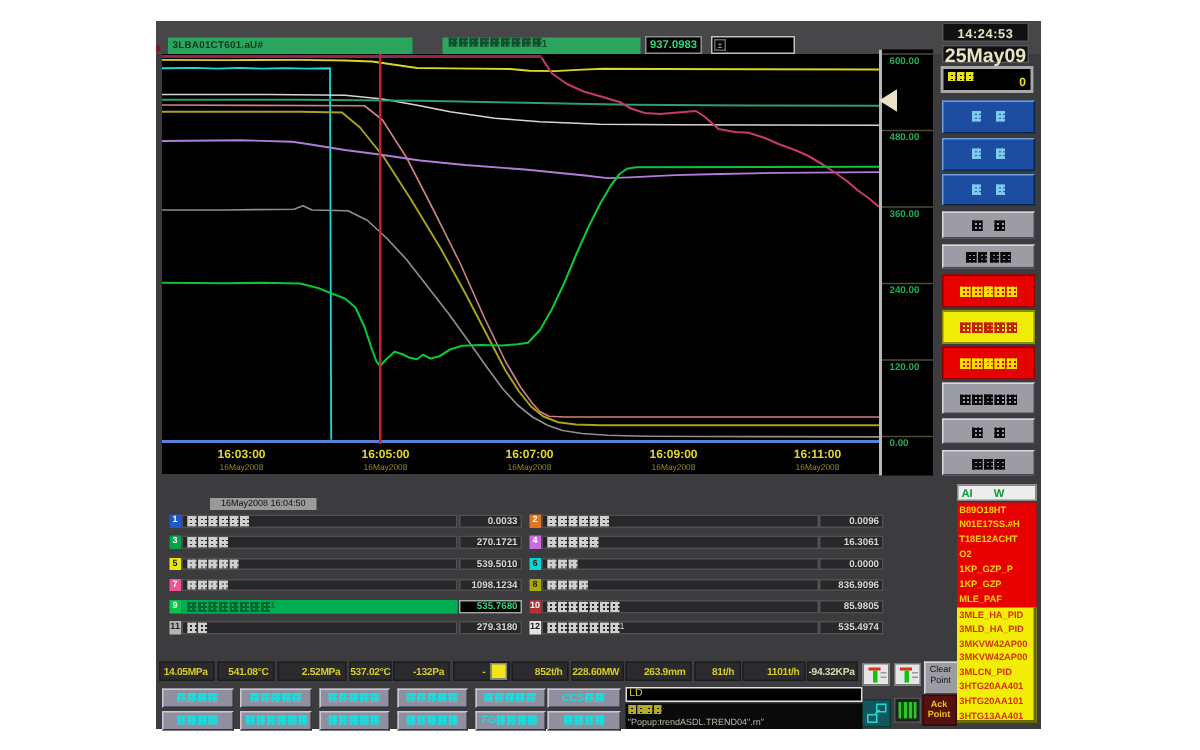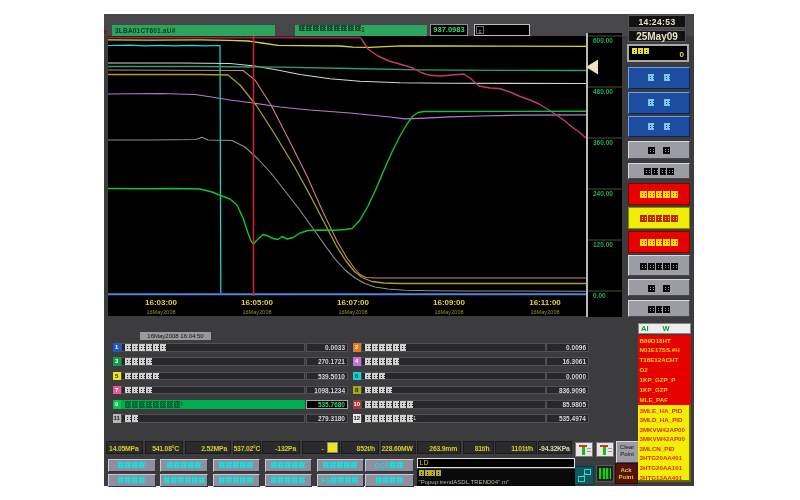--- a/index.html
+++ b/index.html
@@ -150,21 +150,21 @@
 <div class="btn" style="left:160.5px;top:445px;width:47.5px;height:12.5px;padding-top:1.5px"><i class="c c6"></i><i class="c c6"></i><i class="c c6"></i><i class="c c6"></i><i class="c c6"></i></div>
 <div class="btn" style="left:212.5px;top:445px;width:47px;height:12.5px;padding-top:1.5px"><i class="c c6"></i><i class="c c6"></i><i class="c c6"></i><i class="c c6"></i><i class="c c6"></i></div>
 <div class="btn" style="left:260.5px;top:445px;width:49px;height:12.5px;padding-top:1.5px"><span style="font-size:7px;font-weight:bold;vertical-align:top;line-height:7px">CCS</span><i class="c c6"></i><i class="c c6"></i></div>
 <div class="btn" style="left:3.5px;top:460px;width:48px;height:12.5px;padding-top:1.5px"><i class="c c6"></i><i class="c c6"></i><i class="c c6"></i><i class="c c6"></i></div>
 <div class="btn" style="left:56px;top:460px;width:48px;height:12.5px;padding-top:1.5px"><i class="c c6"></i><i class="c c6"></i><i class="c c6"></i><i class="c c6"></i><i class="c c6"></i><i class="c c6"></i></div>
 <div class="btn" style="left:108.5px;top:460px;width:47px;height:12.5px;padding-top:1.5px"><i class="c c6"></i><i class="c c6"></i><i class="c c6"></i><i class="c c6"></i><i class="c c6"></i></div>
 <div class="btn" style="left:160.5px;top:460px;width:47.5px;height:12.5px;padding-top:1.5px"><i class="c c6"></i><i class="c c6"></i><i class="c c6"></i><i class="c c6"></i><i class="c c6"></i></div>
 <div class="btn" style="left:212.5px;top:460px;width:47px;height:12.5px;padding-top:1.5px"><span style="font-size:7px;font-weight:bold;vertical-align:top;line-height:7px">FG</span><i class="c c6"></i><i class="c c6"></i><i class="c c6"></i><i class="c c6"></i></div>
 <div class="btn" style="left:260.5px;top:460px;width:49px;height:12.5px;padding-top:1.5px"><i class="c c6"></i><i class="c c6"></i><i class="c c6"></i><i class="c c6"></i></div>
 <div class="ab" style="left:524px;top:1px;width:58px;height:13px;background:#111;border:1px solid #555;color:#e9e3c2;font-size:8.5px;font-weight:bold;text-align:center;line-height:12px;letter-spacing:.4px">14:24:53</div>
-<div class="ab" style="left:524px;top:15.5px;width:58px;height:12px;background:#111;border:1px solid #555;color:#e9e3c2;font-size:10px;font-weight:bold;text-align:center;line-height:11px">25May09</div>
+<div class="ab" style="left:524px;top:15.5px;width:58px;height:12px;background:#111;border:1px solid #555;color:#e9e3c2;font-size:13px;font-weight:bold;text-align:center;line-height:11px">25May09</div>
 <div class="ab" style="left:523px;top:30px;width:62px;height:18px;background:#000;border:2px solid #a8a8a8;color:#e8e024;line-height:14px;padding:2px 3px 0 3px"><i class="c c5"></i><i class="c c5"></i><i class="c c5"></i><span style="float:right;font-size:8px;font-weight:bold">0</span></div>
 <div class="sbtn blue3d" style="top:53px;height:21.5px;padding-top:6px"><i class="c c7"></i><span style="display:inline-block;width:8px"></span><i class="c c7"></i></div>
 <div class="sbtn blue3d" style="top:78px;height:21.5px;padding-top:6px"><i class="c c7"></i><span style="display:inline-block;width:8px"></span><i class="c c7"></i></div>
 <div class="sbtn blue3d" style="top:101.5px;height:21.5px;padding-top:6px"><i class="c c7"></i><span style="display:inline-block;width:8px"></span><i class="c c7"></i></div>
 <div class="sbtn gray3d" style="top:127px;height:17.5px;padding-top:4.5px"><i class="c c7"></i><span style="display:inline-block;width:7px"></span><i class="c c7"></i></div>
 <div class="sbtn gray3d" style="top:148.5px;height:16.5px;padding-top:4.5px"><i class="c c7"></i><i class="c c7"></i><i class="c c7"></i><i class="c c7"></i></div>
 <div class="sbtn" style="top:168.5px;height:22px;background:#e60000;border:1px solid #8a0000;color:#ffdf00;padding-top:7px"><i class="c c7"></i><i class="c c7"></i><i class="c c7"></i><i class="c c7"></i><i class="c c7"></i></div>
 <div class="sbtn" style="top:192.5px;height:22px;background:#f0ed08;border:1px solid #8a8a00;color:#c22200;padding-top:7px"><i class="c c7"></i><i class="c c7"></i><i class="c c7"></i><i class="c c7"></i><i class="c c7"></i></div>
 <div class="sbtn" style="top:216.5px;height:22px;background:#e60000;border:1px solid #8a0000;color:#ffdf00;padding-top:7px"><i class="c c7"></i><i class="c c7"></i><i class="c c7"></i><i class="c c7"></i><i class="c c7"></i></div>
 <div class="sbtn gray3d" style="top:240.5px;height:21.5px;padding-top:7px"><i class="c c7"></i><i class="c c7"></i><i class="c c7"></i><i class="c c7"></i><i class="c c7"></i></div>

